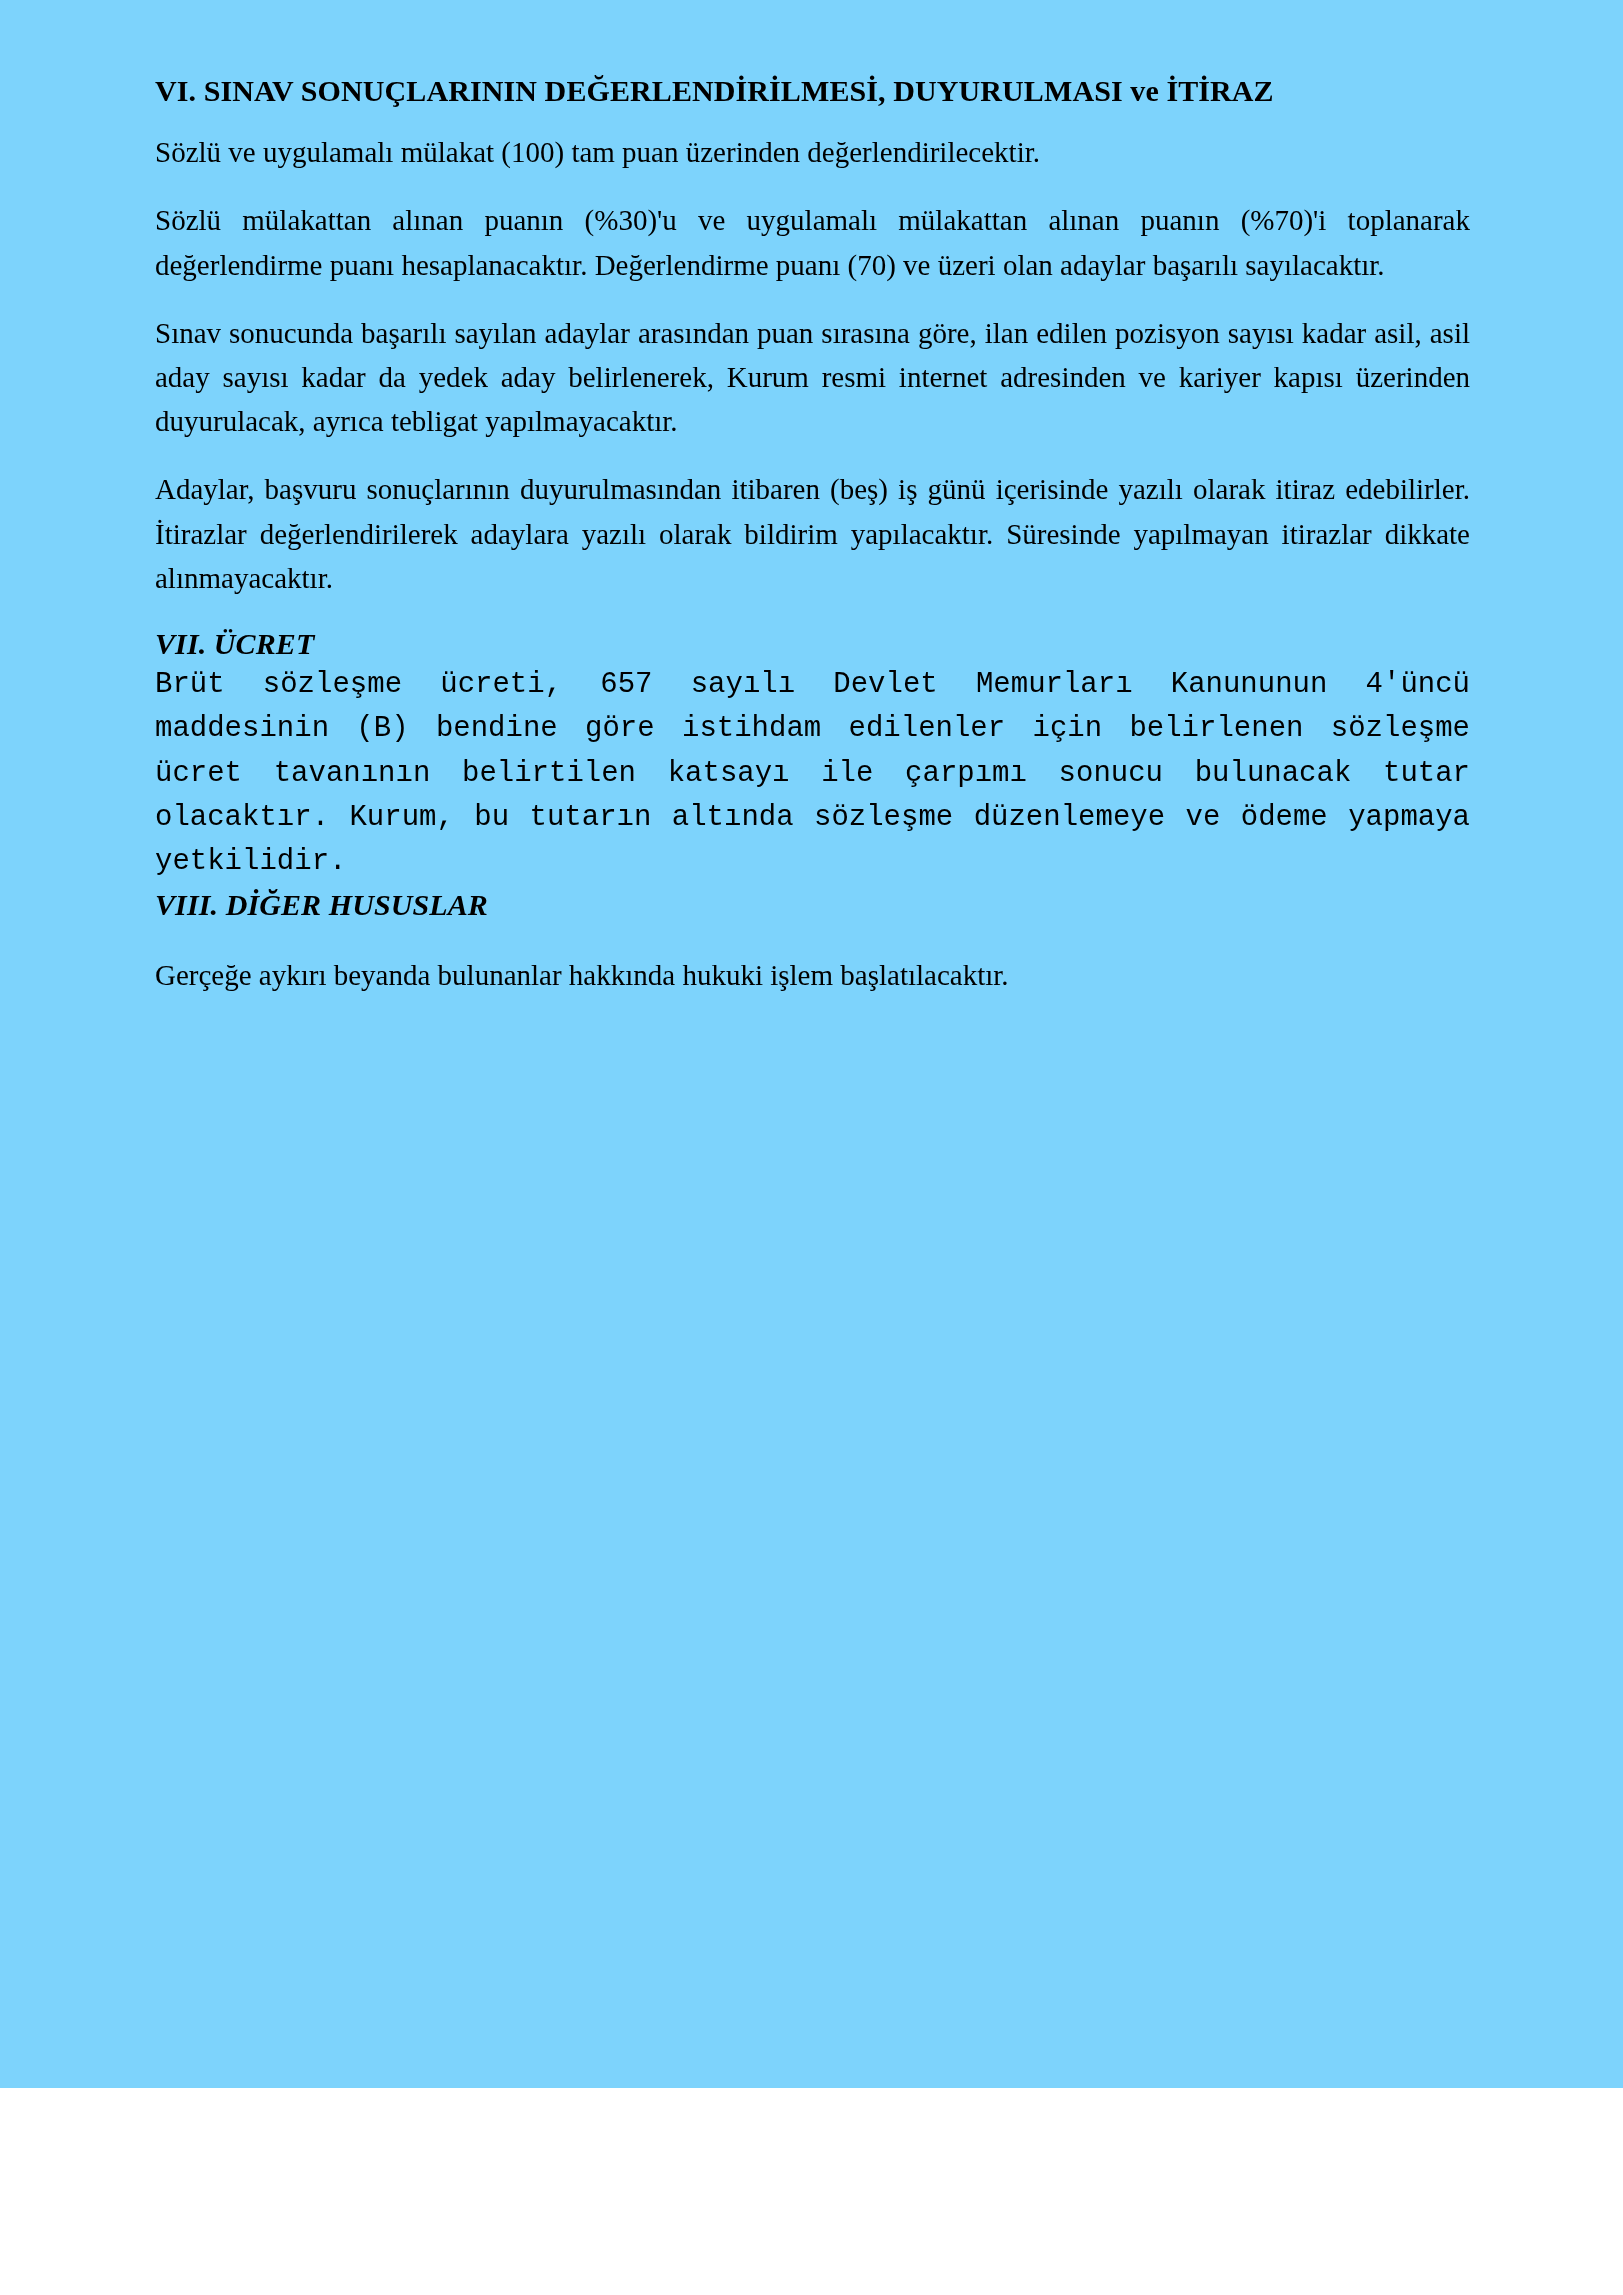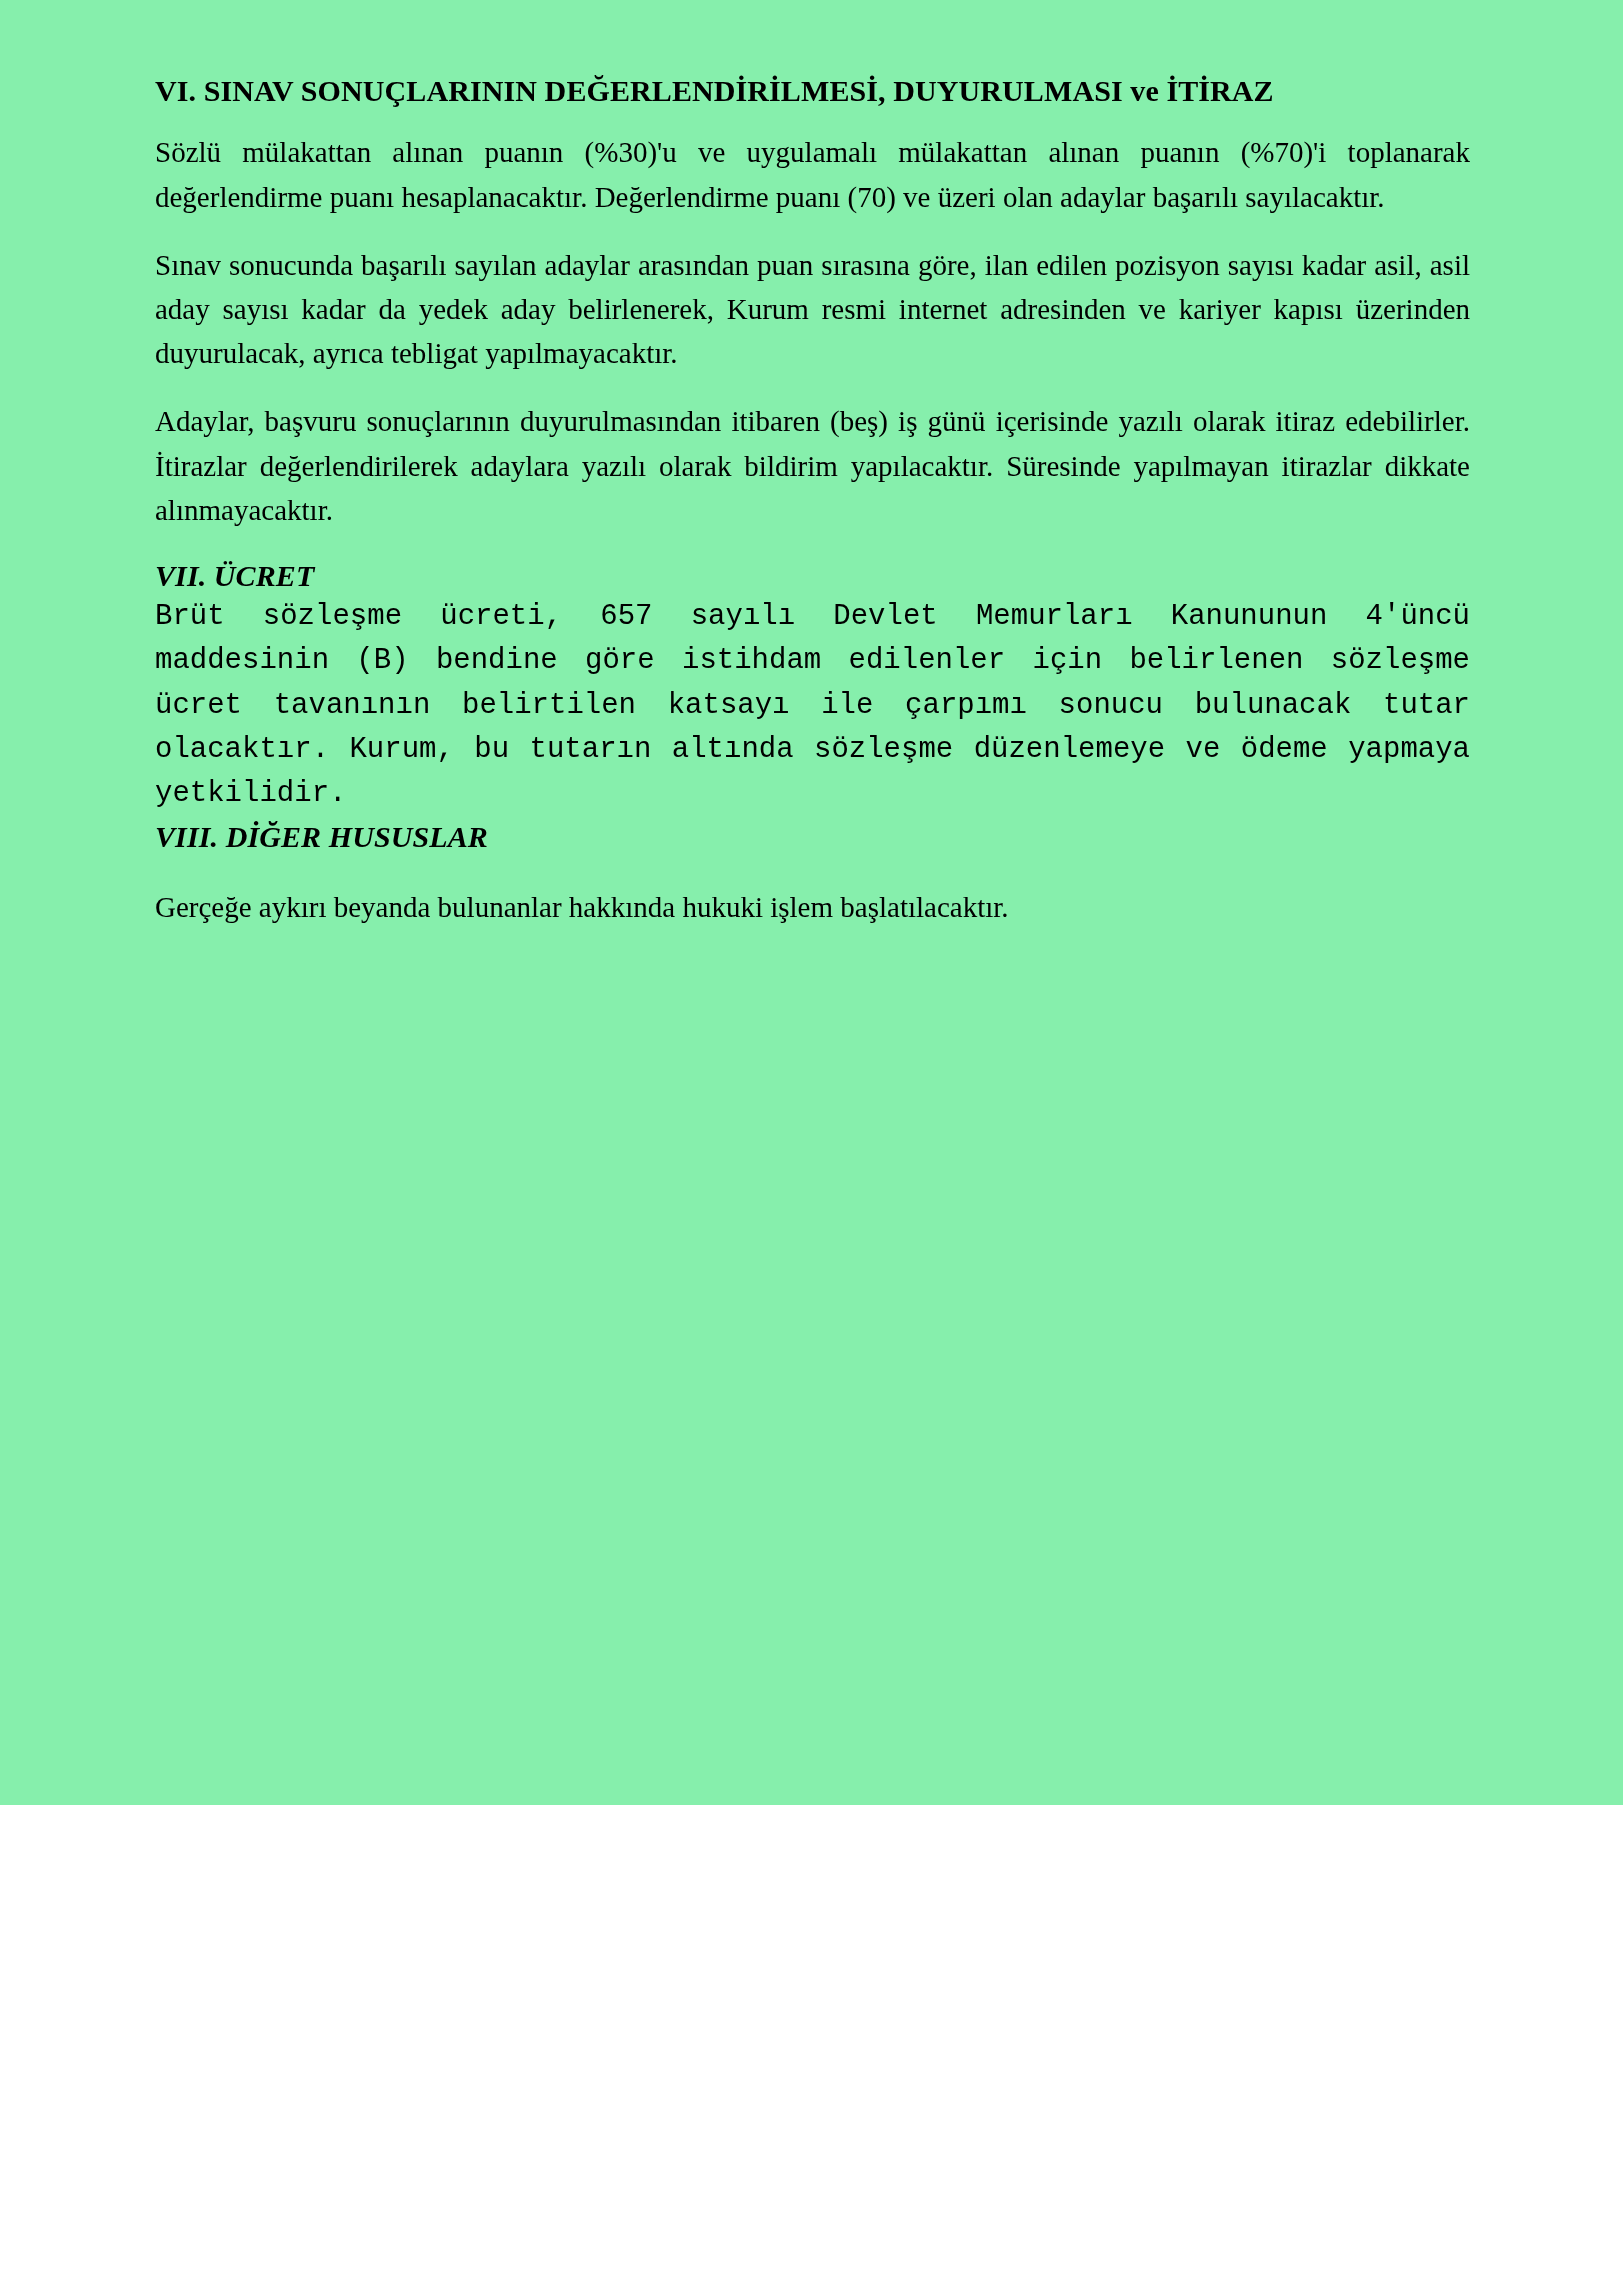--- a/index.html
+++ b/index.html
@@ -10,22 +10,22 @@
   body {
     width: 1623px;
     height: 2295px;
     font-family: "Liberation Serif", "DejaVu Serif", serif;
     color: #000000;
     -webkit-font-smoothing: antialiased;
   }
   .page {
     position: relative;
     width: 1623px;
-    height: 1805px;
-    background: #86efac;
+    height: 2088px;
+    background: #7dd3fc;
     box-sizing: border-box;
   }
   .content {
     position: absolute;
     left: 155px;
     top: 73px;
     width: 1315px;
   }
   h1.section-heading {
     font-size: 30px;
@@ -63,20 +63,21 @@
   .spacer-md { height: 29px; }
 </style>
 </head>
 <body>
 
 <div class="page">
   <div class="content">
 
     <h1 class="section-heading">VI. SINAV SONUÇLARININ DEĞERLENDİRİLMESİ, DUYURULMASI ve İTİRAZ</h1>
 
+    <p class="body-para">Sözlü ve uygulamalı mülakat (100) tam puan üzerinden değerlendirilecektir.</p>
 
     <p class="body-para">Sözlü mülakattan alınan puanın (%30)'u ve uygulamalı mülakattan alınan puanın (%70)'i toplanarak değerlendirme puanı hesaplanacaktır. Değerlendirme puanı (70) ve üzeri olan adaylar başarılı sayılacaktır.</p>
 
     <p class="body-para">Sınav sonucunda başarılı sayılan adaylar arasından puan sırasına göre, ilan edilen pozisyon sayısı kadar asil, asil aday sayısı kadar da yedek aday belirlenerek, Kurum resmi internet adresinden ve kariyer kapısı üzerinden duyurulacak, ayrıca tebligat yapılmayacaktır.</p>
 
     <p class="body-para">Adaylar, başvuru sonuçlarının duyurulmasından itibaren (beş) iş günü içerisinde yazılı olarak itiraz edebilirler. İtirazlar değerlendirilerek adaylara yazılı olarak bildirim yapılacaktır. Süresinde yapılmayan itirazlar dikkate alınmayacaktır.</p>
 
     <h2 class="section-heading-tight">VII. ÜCRET</h2>
 
     <p class="body-para-tight">Brüt sözleşme ücreti, 657 sayılı Devlet Memurları Kanununun 4'üncü maddesinin (B) bendine göre istihdam edilenler için belirlenen sözleşme ücret tavanının belirtilen katsayı ile çarpımı sonucu bulunacak tutar olacaktır. Kurum, bu tutarın altında sözleşme düzenlemeye ve ödeme yapmaya yetkilidir.</p>

